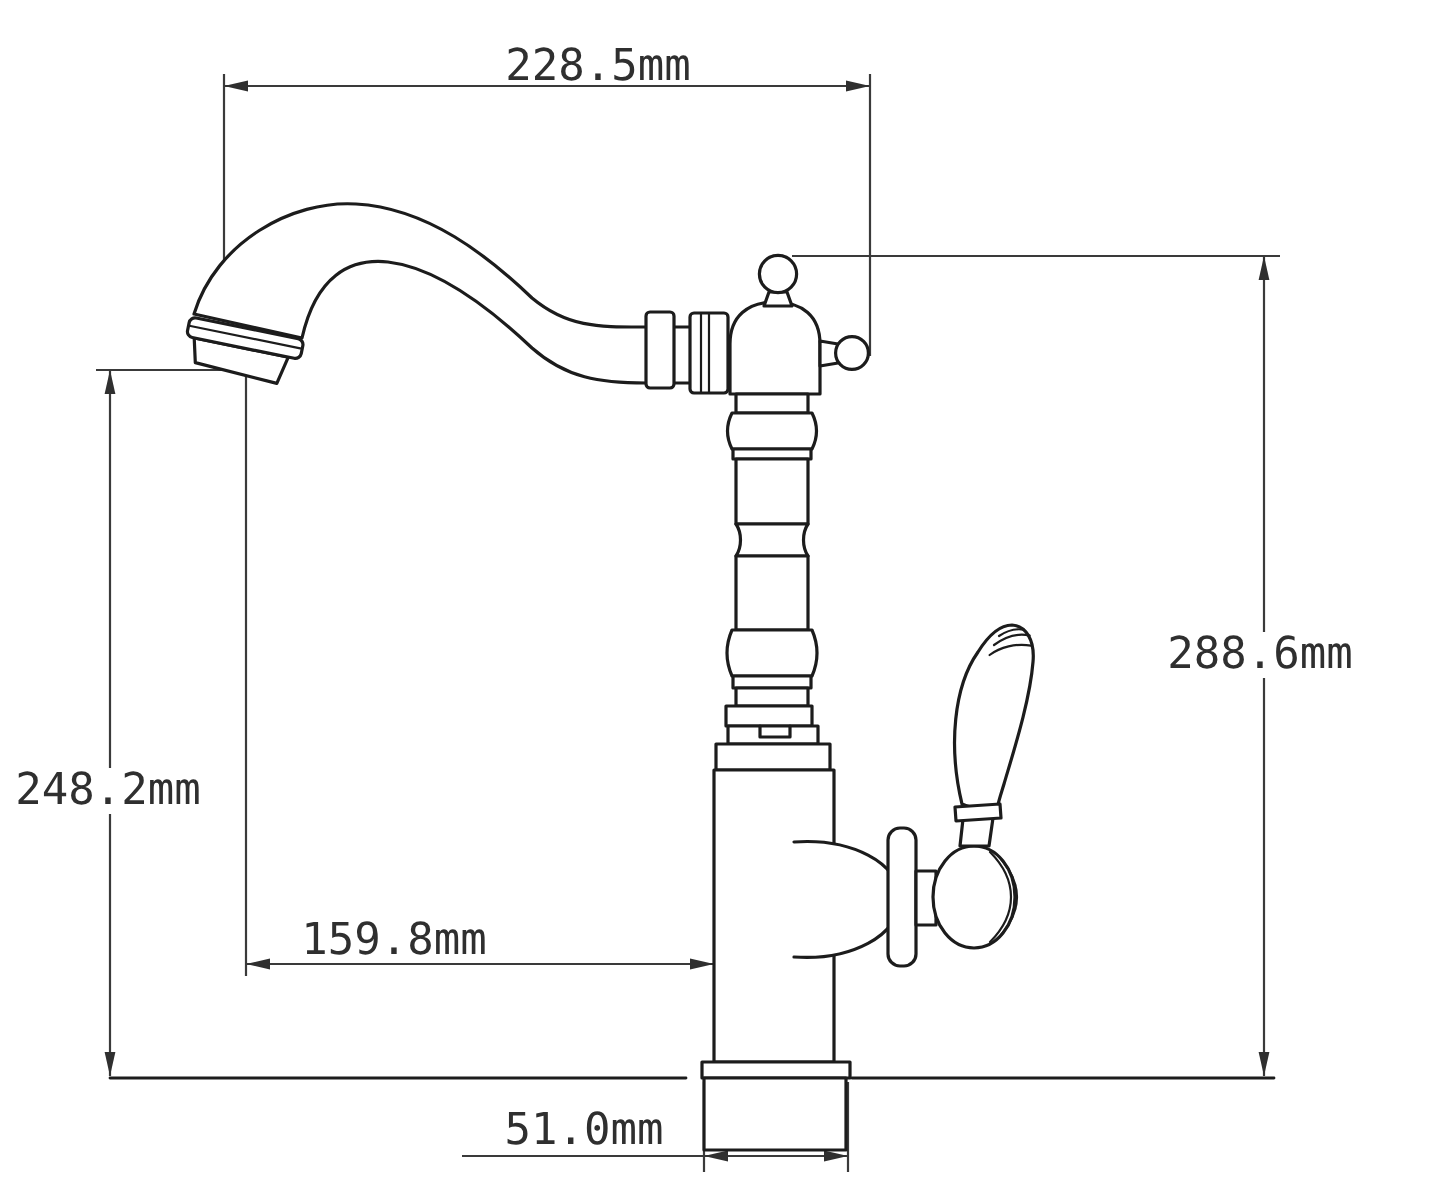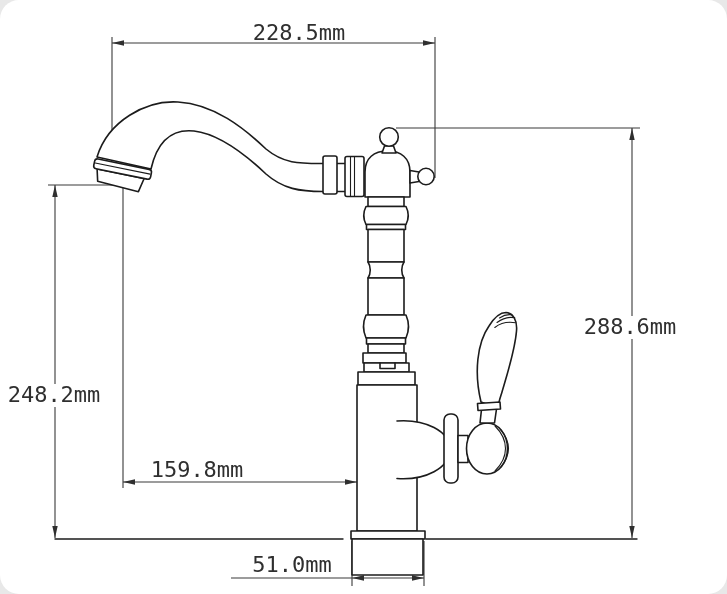--- a/index.html
+++ b/index.html
@@ -3,21 +3,20 @@
 <meta charset="utf-8">
 <style>
   html, body { margin: 0; padding: 0; background: #e8e8e8; }
   .screenshot {
     position: relative;
     width: 727px;
     height: 594px;
     background: #ffffff;
     overflow: hidden;
     font-family: "DejaVu Sans Mono", "Liberation Mono", monospace;
-    border-radius: 19px;
   }
   .screenshot svg { position: absolute; left: 0; top: 0; display: block; }
 
   
   .obj {
     fill: #ffffff;
     stroke: #1c1c1c;
     stroke-width: 1.6;
     stroke-linejoin: round;
     stroke-linecap: round;

